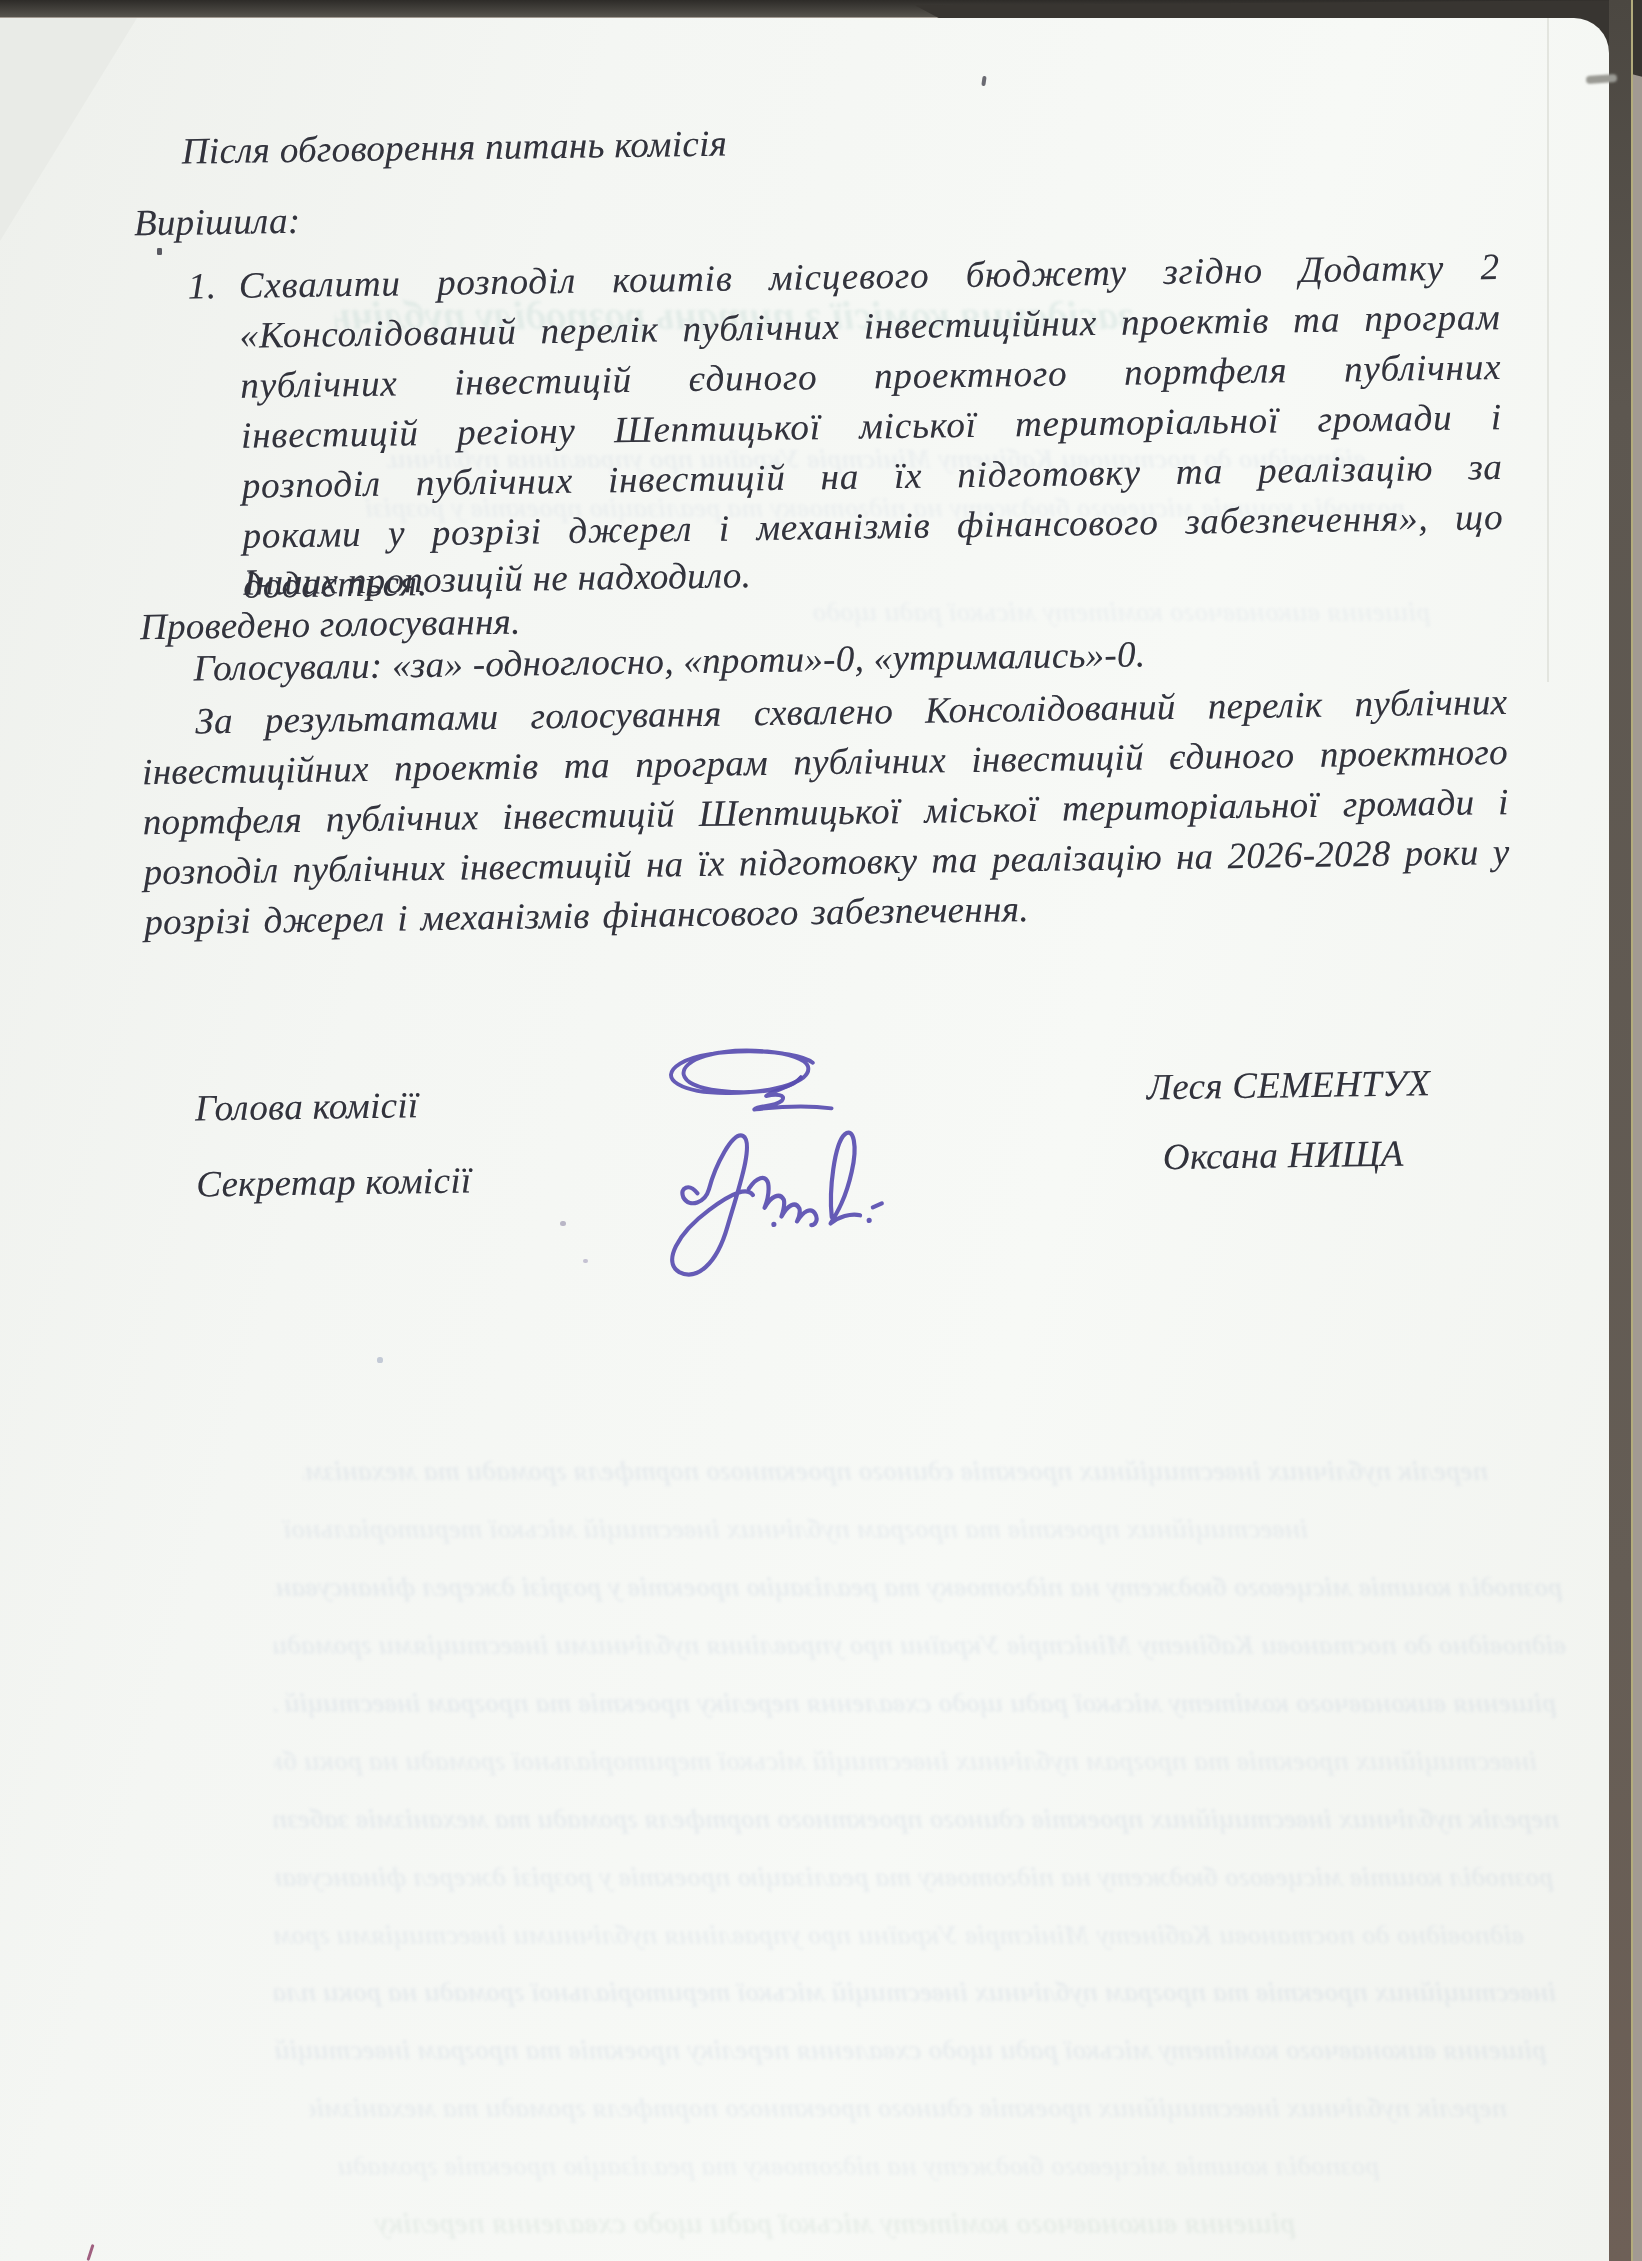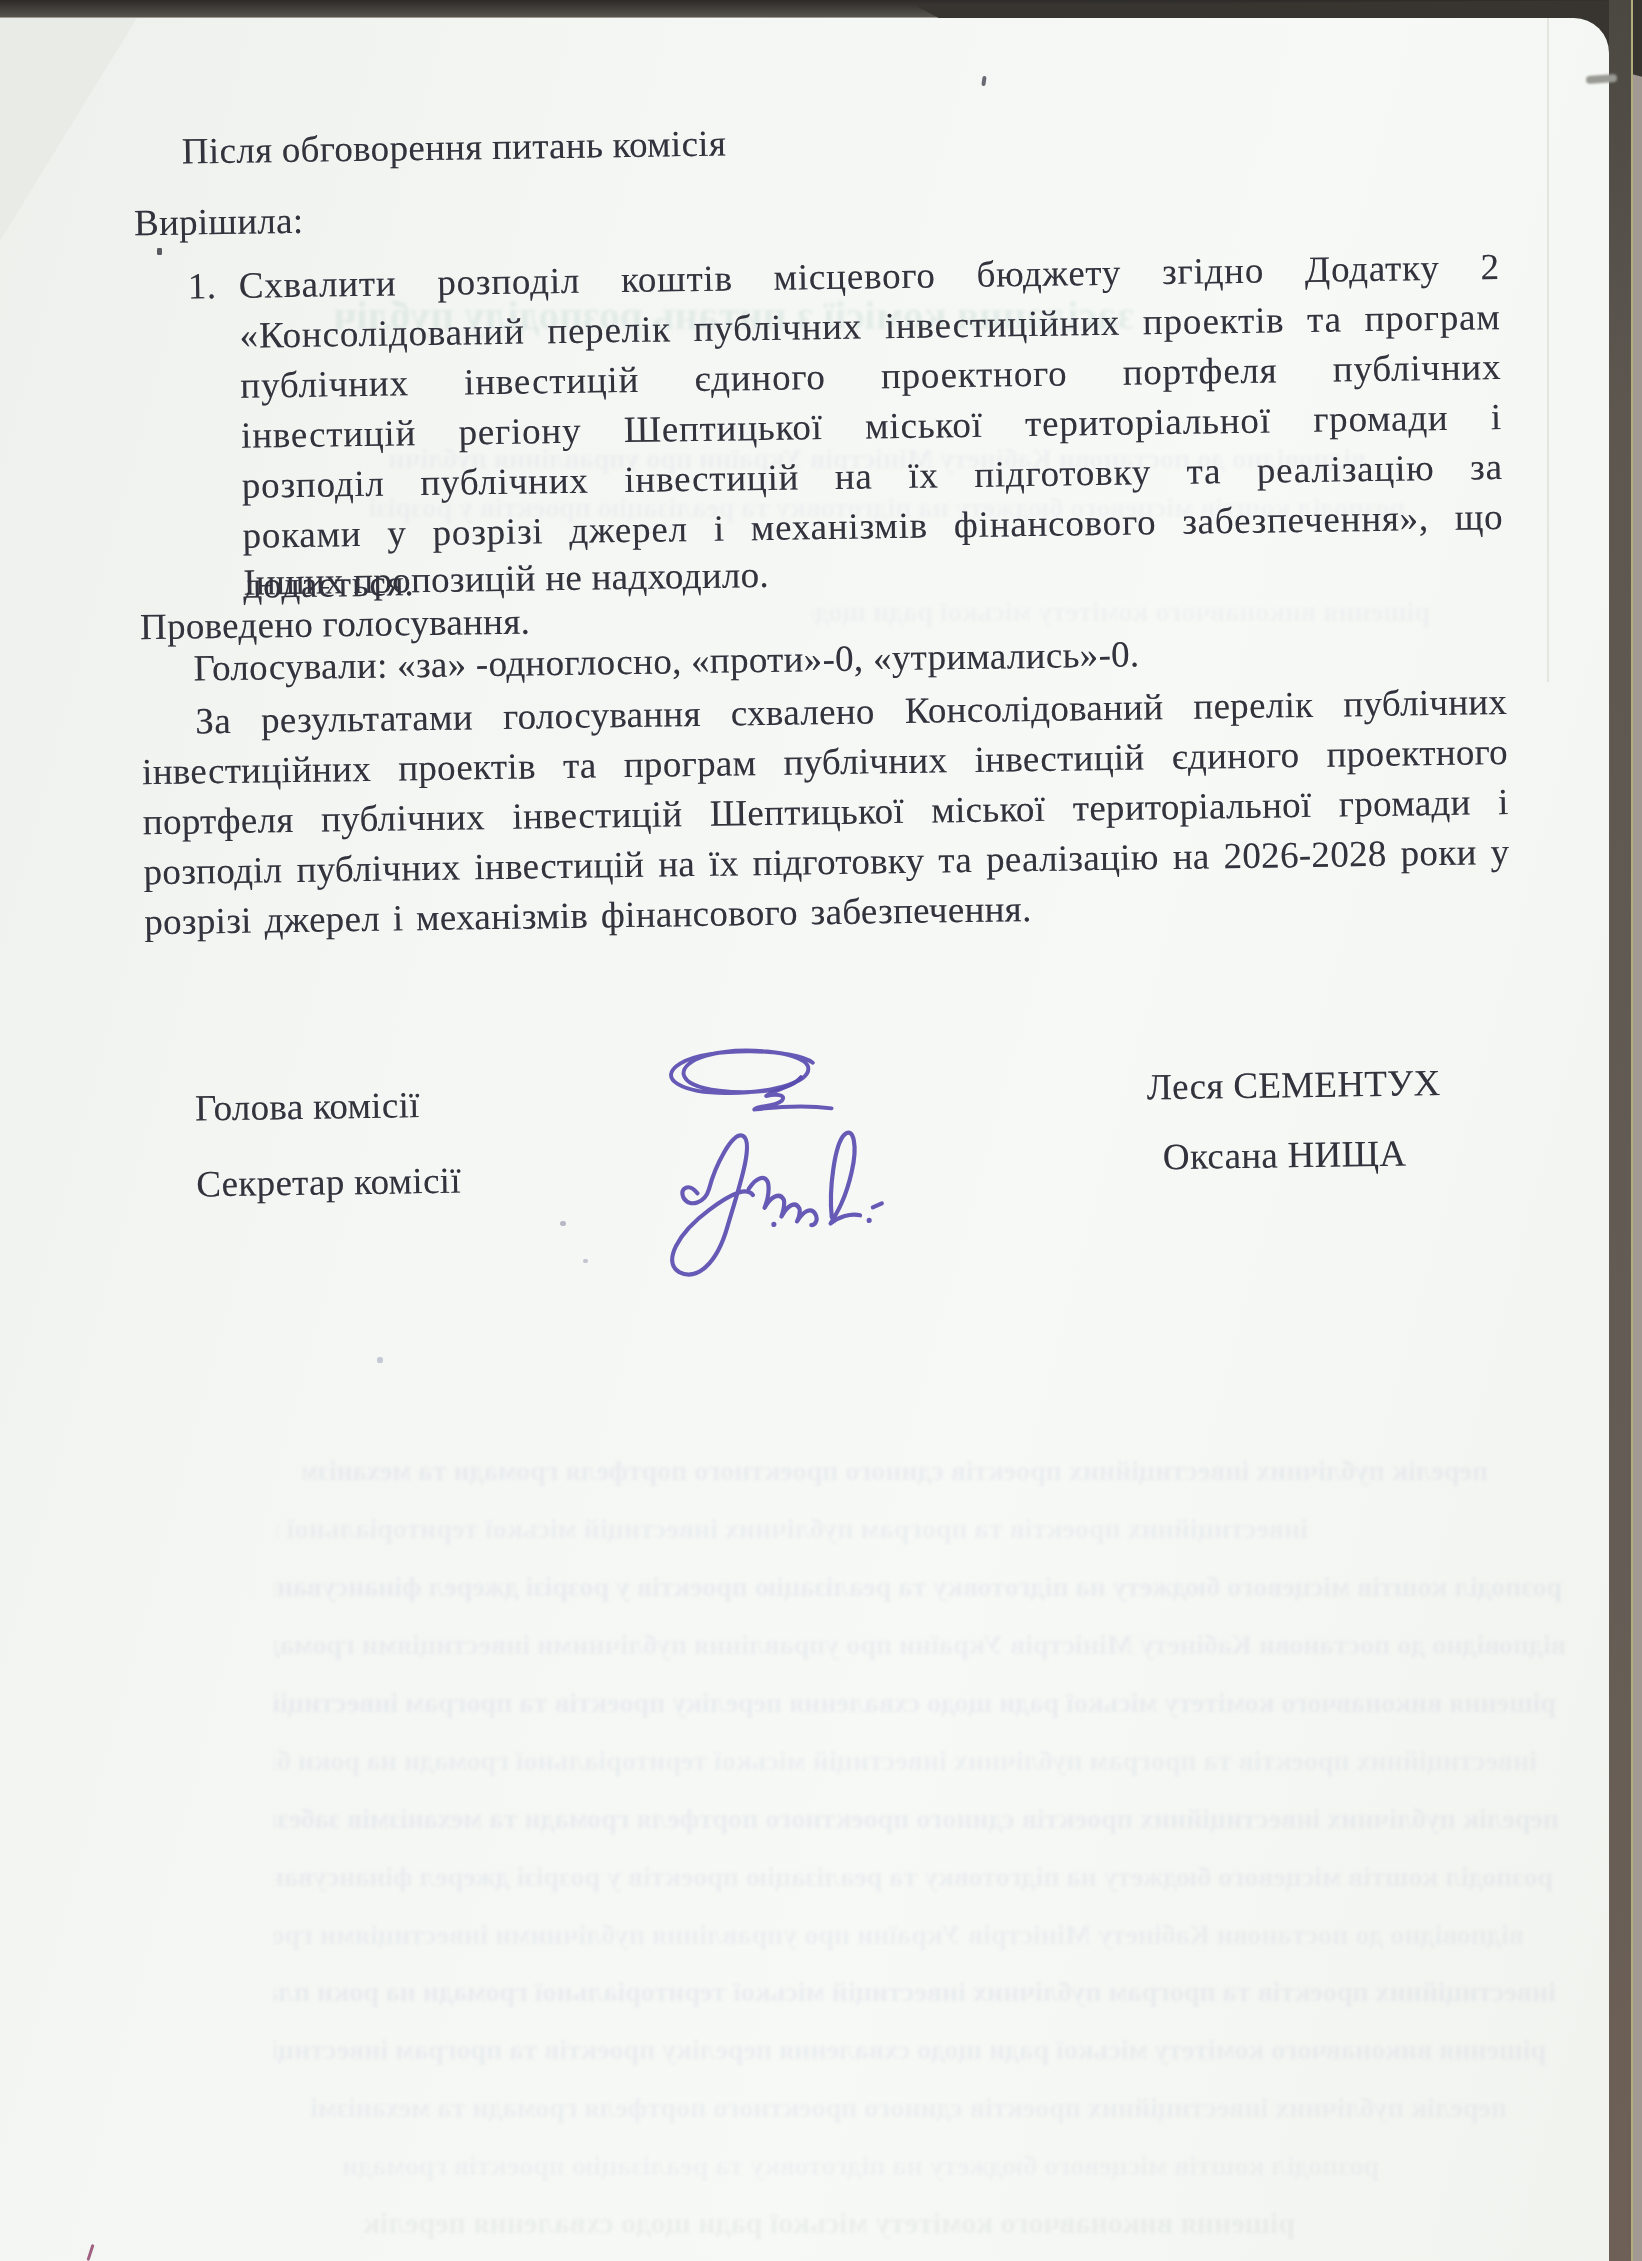--- a/index.html
+++ b/index.html
@@ -3,21 +3,21 @@
 <meta charset="utf-8">
 <title>Scanned document</title>
 <style>
   html,body{margin:0;padding:0;}
   body{
     width:1643px;height:2261px;overflow:hidden;position:relative;
     background:#a29a92;
     font-family:"Liberation Serif", serif;
   }
   
-  .scan{position:absolute;inset:0;}
+  .scan{position:absolute;inset:0;font-style:italic;}
   .lid-top{position:absolute;left:0;top:0;width:1643px;height:17px;
     background:linear-gradient(#2d2b28,#56534d);}
   .lid-corner{position:absolute;left:915px;top:0;width:728px;height:77px;
     background:#383531;
     clip-path:polygon(0 5.2px,728px 0,728px 77px,670px 62px,26px 19.3px);}
   .page{position:absolute;left:0;top:18px;width:1609px;height:2243px;
     background:linear-gradient(105deg,#eef0ec,#f4f6f3 28%,#f7f9f6 62%,#f1f3ef);
     border-top-right-radius:35px;}
   .under-sheet-tri{position:absolute;left:0;top:18px;width:142px;height:225px;
     background:#e9ebe7;

